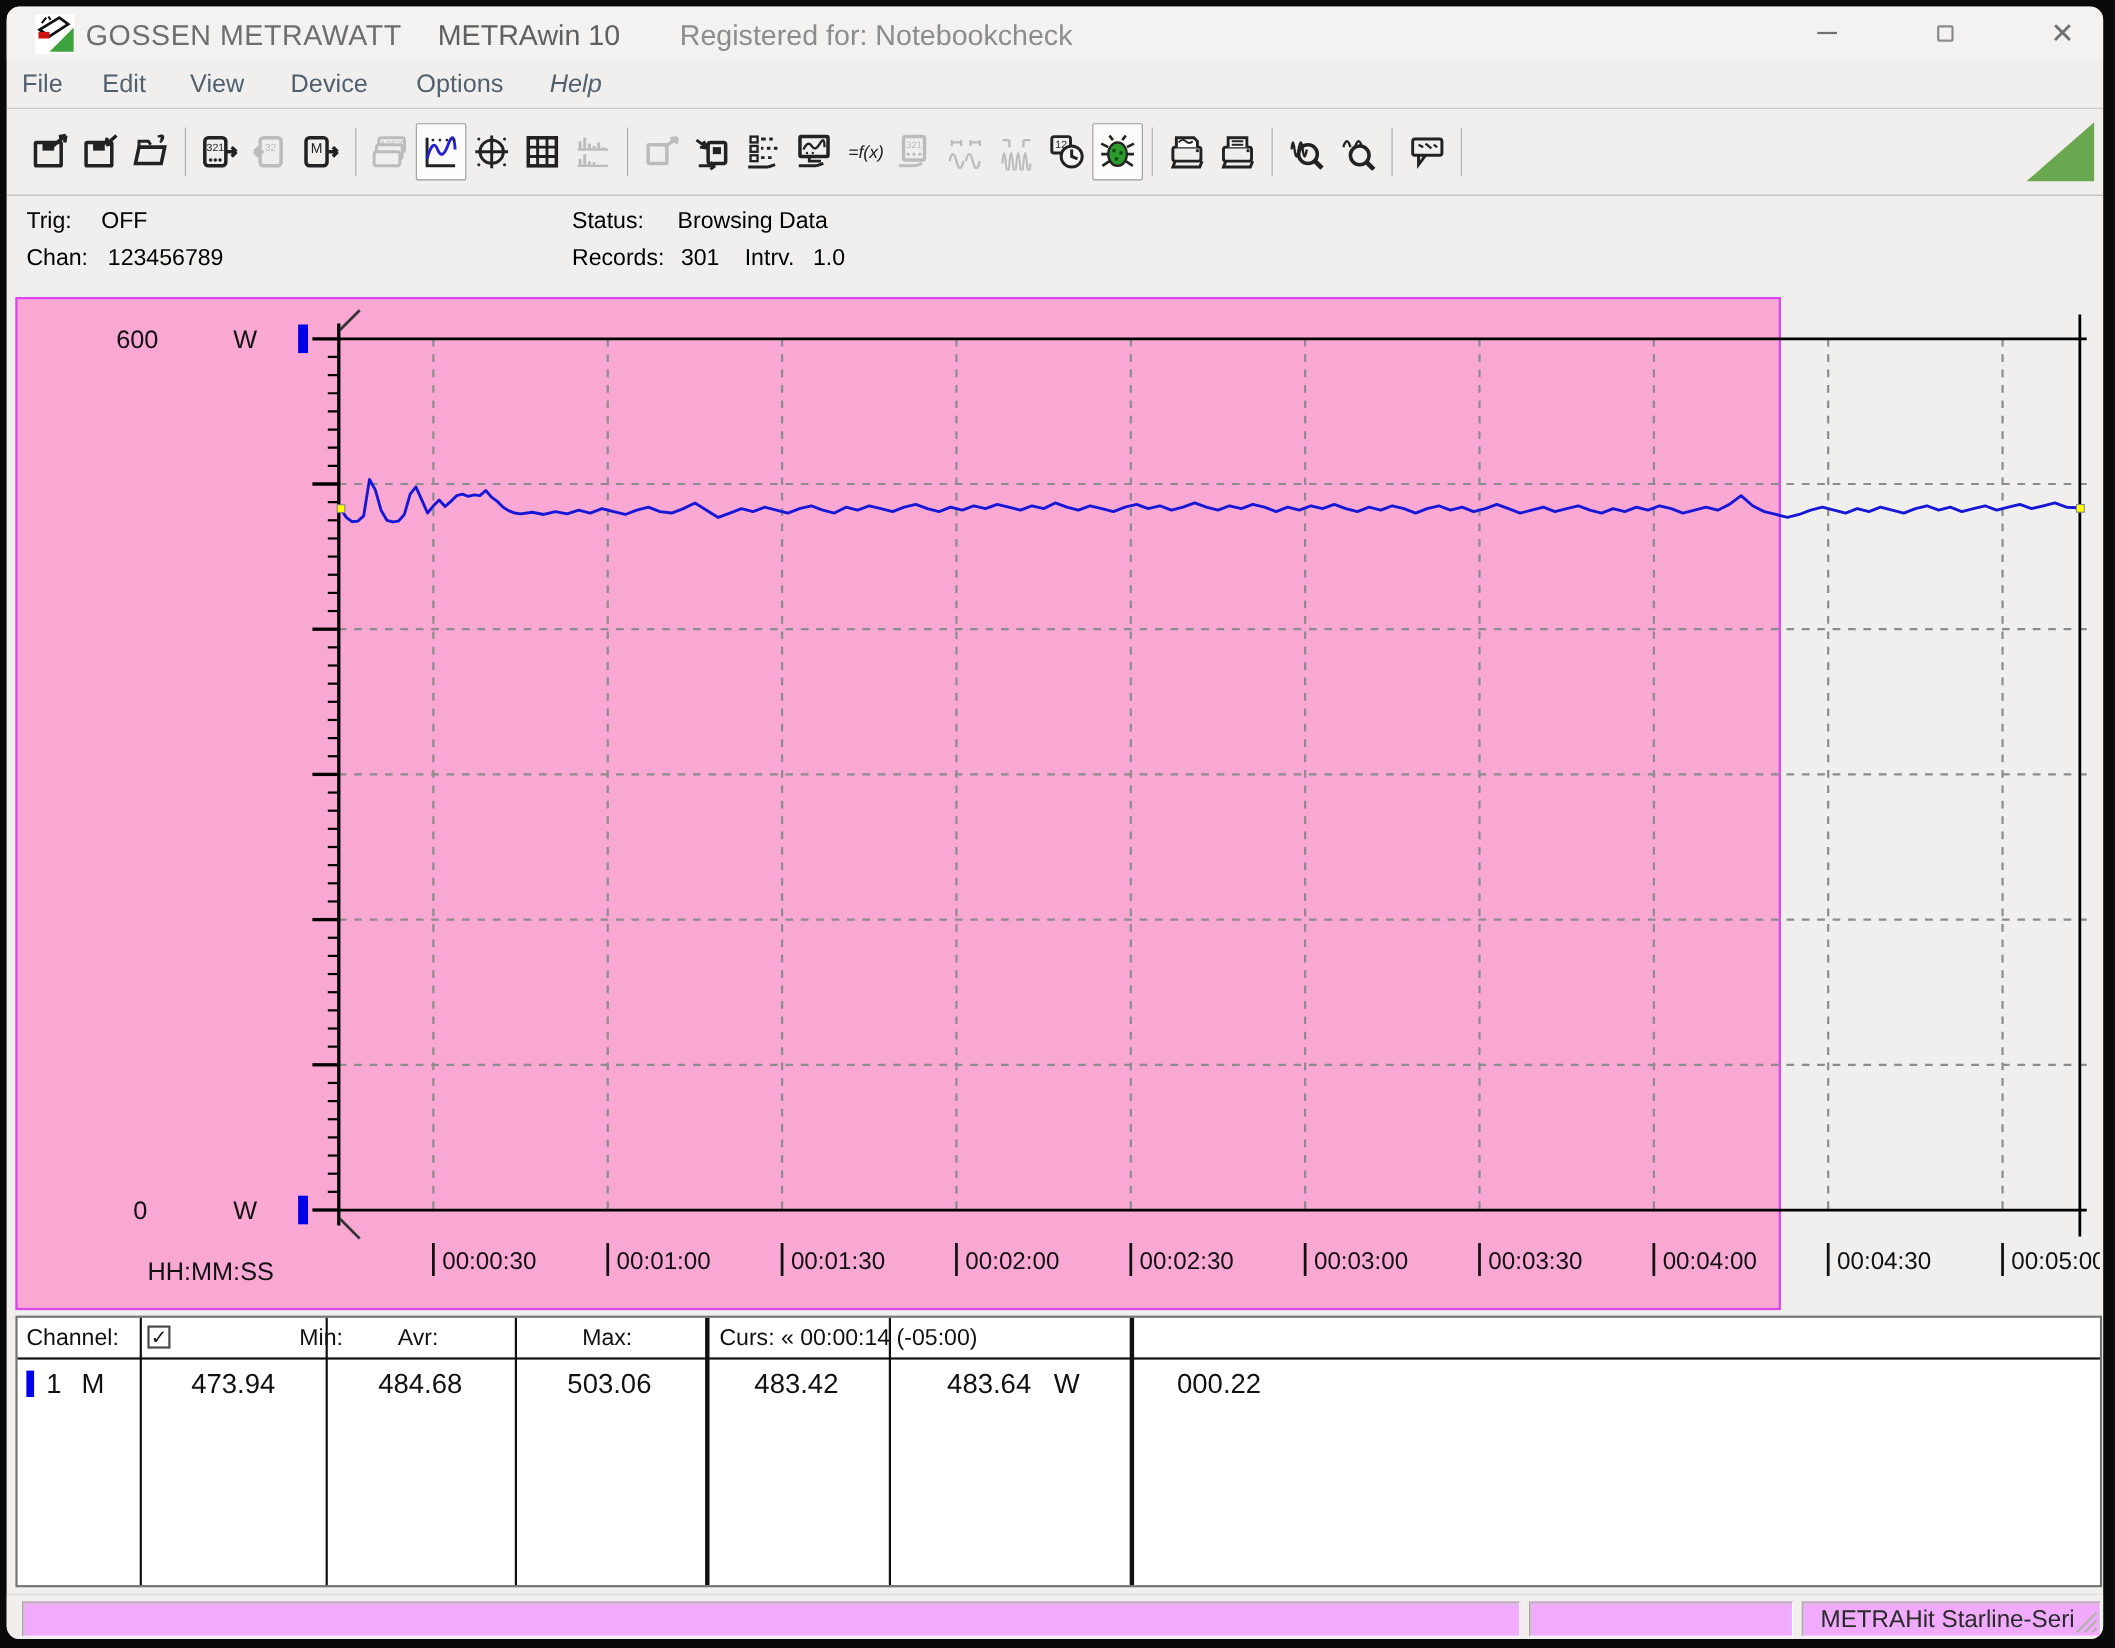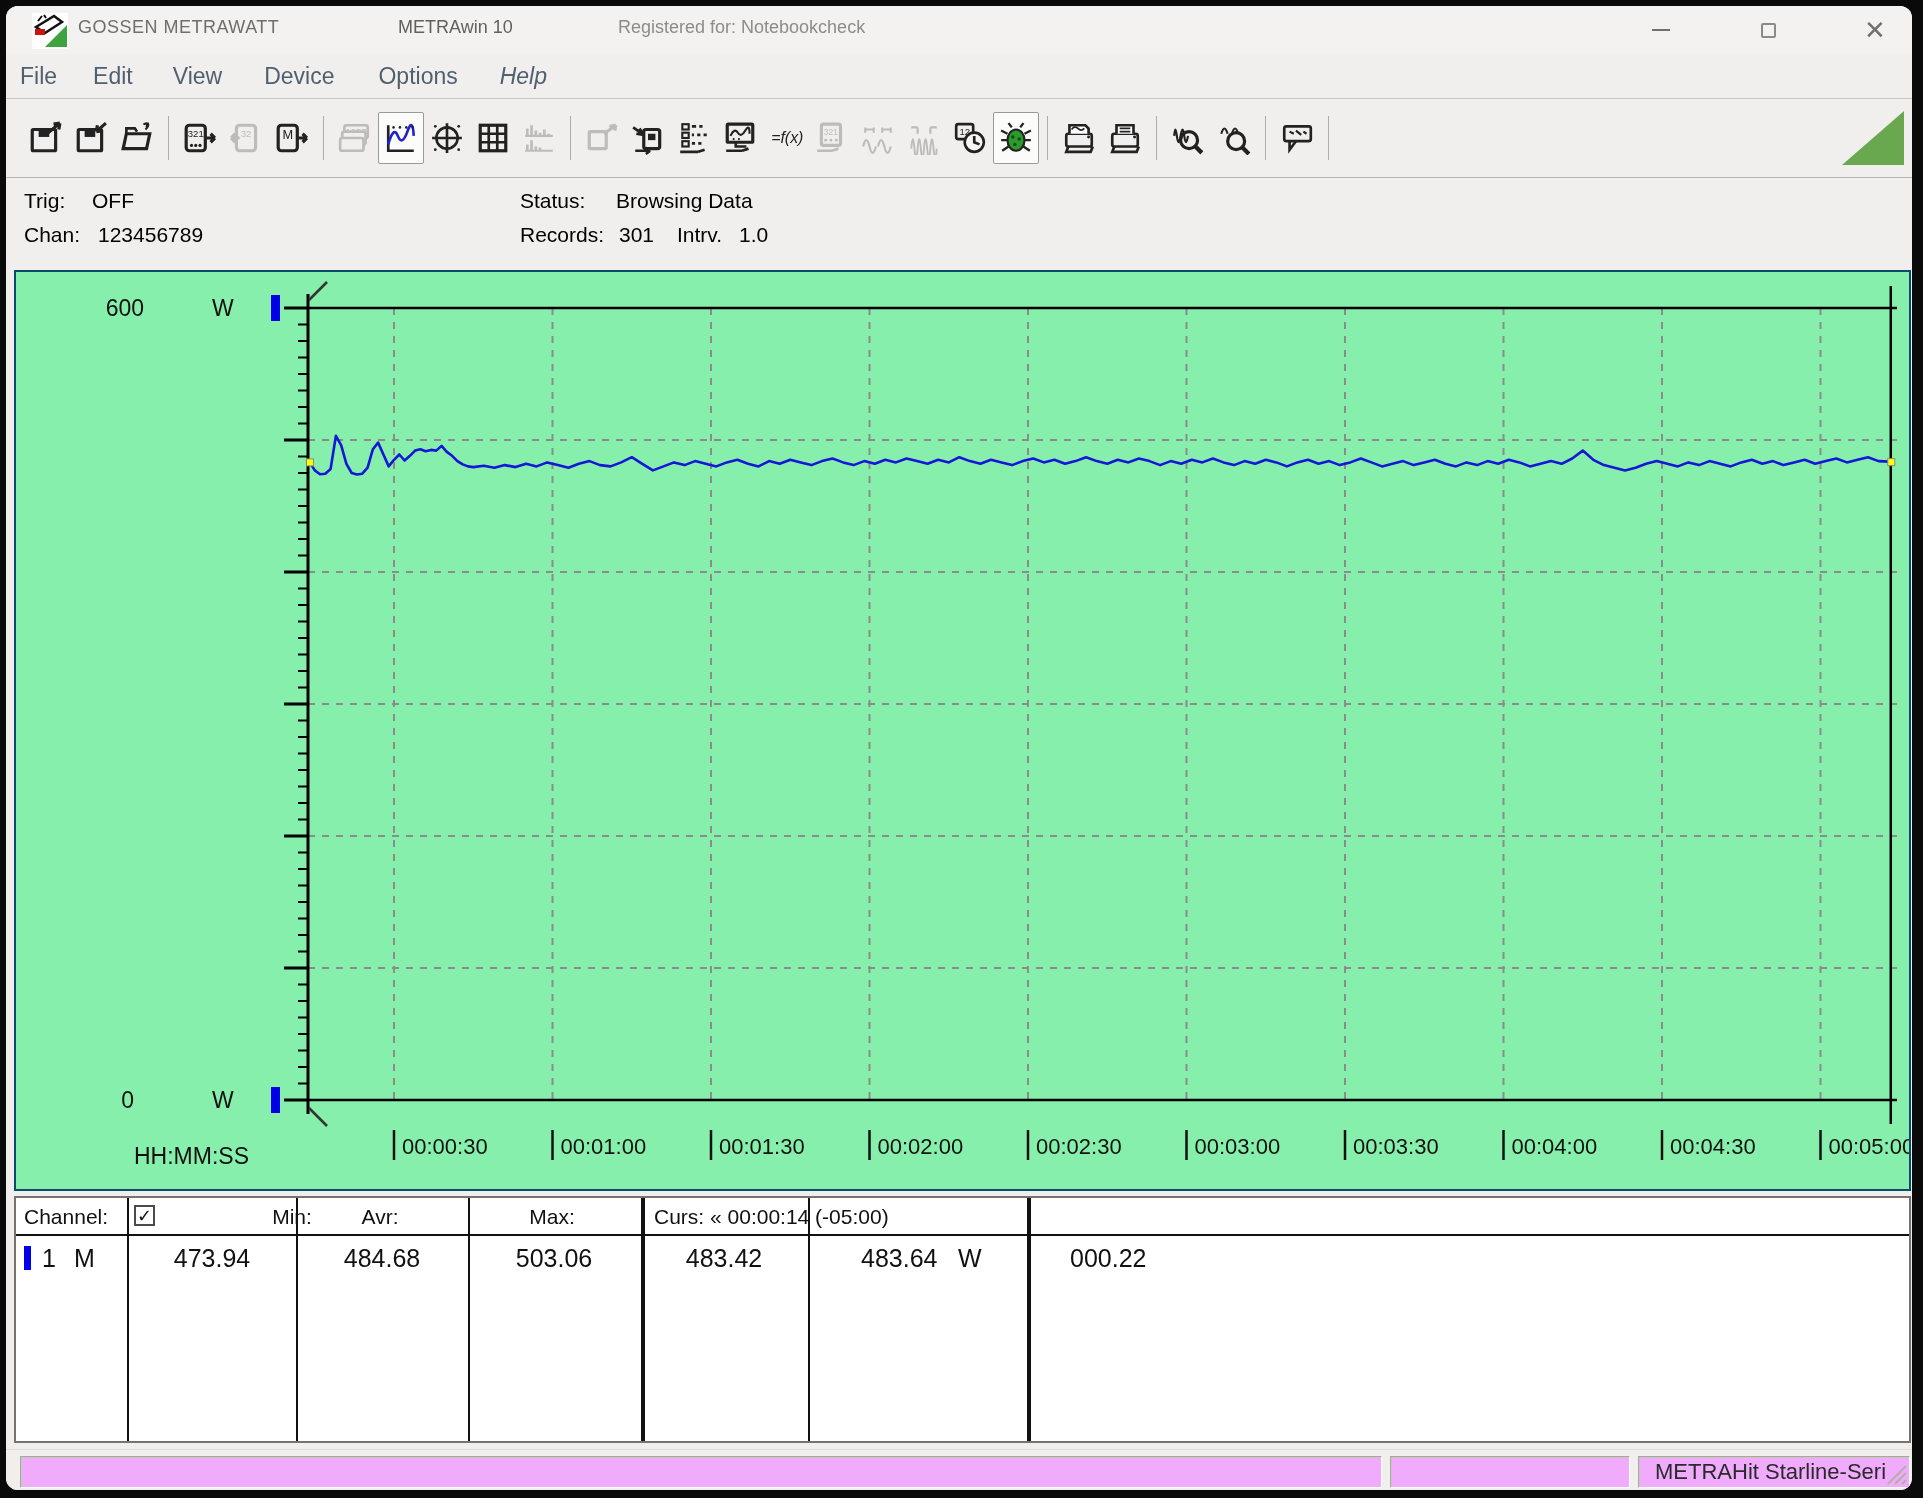--- a/index.html
+++ b/index.html
@@ -2,42 +2,42 @@
 <html><head>
 <meta charset="utf-8">
 <style>
   html,body{margin:0;padding:0;background:#000;}
   *{box-sizing:border-box;font-family:"Liberation Sans",sans-serif;}
   #stage{position:relative;width:1923px;height:1498px;background:#0a0a0a;overflow:hidden;}
   #appwin{position:absolute;left:6px;top:6px;width:1906px;height:1484px;background:#f0efee;border-radius:12px;overflow:hidden;}
   
   #titlebar{position:absolute;left:0;top:0;width:100%;height:48px;background:#f3f2f1;}
   #appicon{position:absolute;left:26px;top:7px;width:36px;height:36px;}
-  .t-txt{position:absolute;top:11px;font-size:18px;white-space:nowrap;}
+  .t-txt{position:absolute;top:11px;font-size:26px;white-space:nowrap;}
   #t-brand{left:72px;color:#6e6e6e;letter-spacing:.5px;}
   #t-app{left:392px;color:#606060;}
   #t-reg{left:612px;color:#8c8c8c;}
   .winbtn{position:absolute;top:0;width:66px;height:48px;display:flex;align-items:center;justify-content:center;color:#707070;}
   #btn-min{left:1622px;}#btn-max{left:1729px;}#btn-close{left:1836px;font-size:26px;}
   #btn-min .bar{width:18px;height:2px;background:#707070;}
   #btn-max .box{width:15px;height:15px;border:2px solid #8a8a8a;border-radius:2px;}
   
   #menubar{position:absolute;left:0;top:48px;width:100%;height:44px;display:flex;align-items:center;padding-left:14px;}
   .menu-item{font-size:23px;color:#51606e;padding:4px 0;margin-right:0;cursor:default;}
   
   #toolbar{position:absolute;left:0;top:92px;width:100%;height:80px;border-top:1px solid #c9c8c7;border-bottom:1px solid #b7b6b5;display:flex;align-items:center;padding-left:16px;}
   .tb-btn{width:46px;height:52px;display:flex;align-items:center;justify-content:center;border:1px solid transparent;border-radius:2px;}
   .tb-btn.active{background:#fbfbfa;border:1px solid #9a9a9a;}
   .tb-sep{width:1px;height:44px;background:#adacab;margin:0 8px;}
   #tb-corner{position:absolute;right:8px;top:12px;}
   
   #infostrip{position:absolute;left:0;top:173px;width:100%;height:85px;font-size:21px;color:#000000;}
   .info-lbl{position:absolute;white-space:nowrap;}
   
-  #chartpanel{position:absolute;left:8px;top:264px;width:1897px;height:921px;background:#86efac;border:2px solid #0c4a6e;}
+  #chartpanel{position:absolute;left:8px;top:264px;width:1605px;height:921px;background:#f9a8d4;border:2px solid #d946ef;}
   #chartsvg{position:absolute;left:0;top:0;}
   
   #tablepanel{position:absolute;left:8px;top:1190px;width:1897px;height:247px;background:#fff;border:2px solid #767472;font-size:21px;color:#111;}
   .vline{position:absolute;top:0;bottom:0;background:#111;}
   #tp-headline{position:absolute;left:0;top:36px;width:100%;height:2px;background:#111;}
   .tp-h{position:absolute;top:7px;white-space:nowrap;}
   .tp-c{position:absolute;top:46px;font-size:25px;white-space:nowrap;}
   .center{transform:translateX(-50%);}
   #tp-check{position:absolute;left:118px;top:7px;width:21px;height:21px;border:2px solid #4a4a4a;background:#fff;display:flex;align-items:center;justify-content:center;font-size:18px;color:#111;}
   #tp-marker{position:absolute;left:8px;top:48px;width:7px;height:24px;background:#0000e8;}

